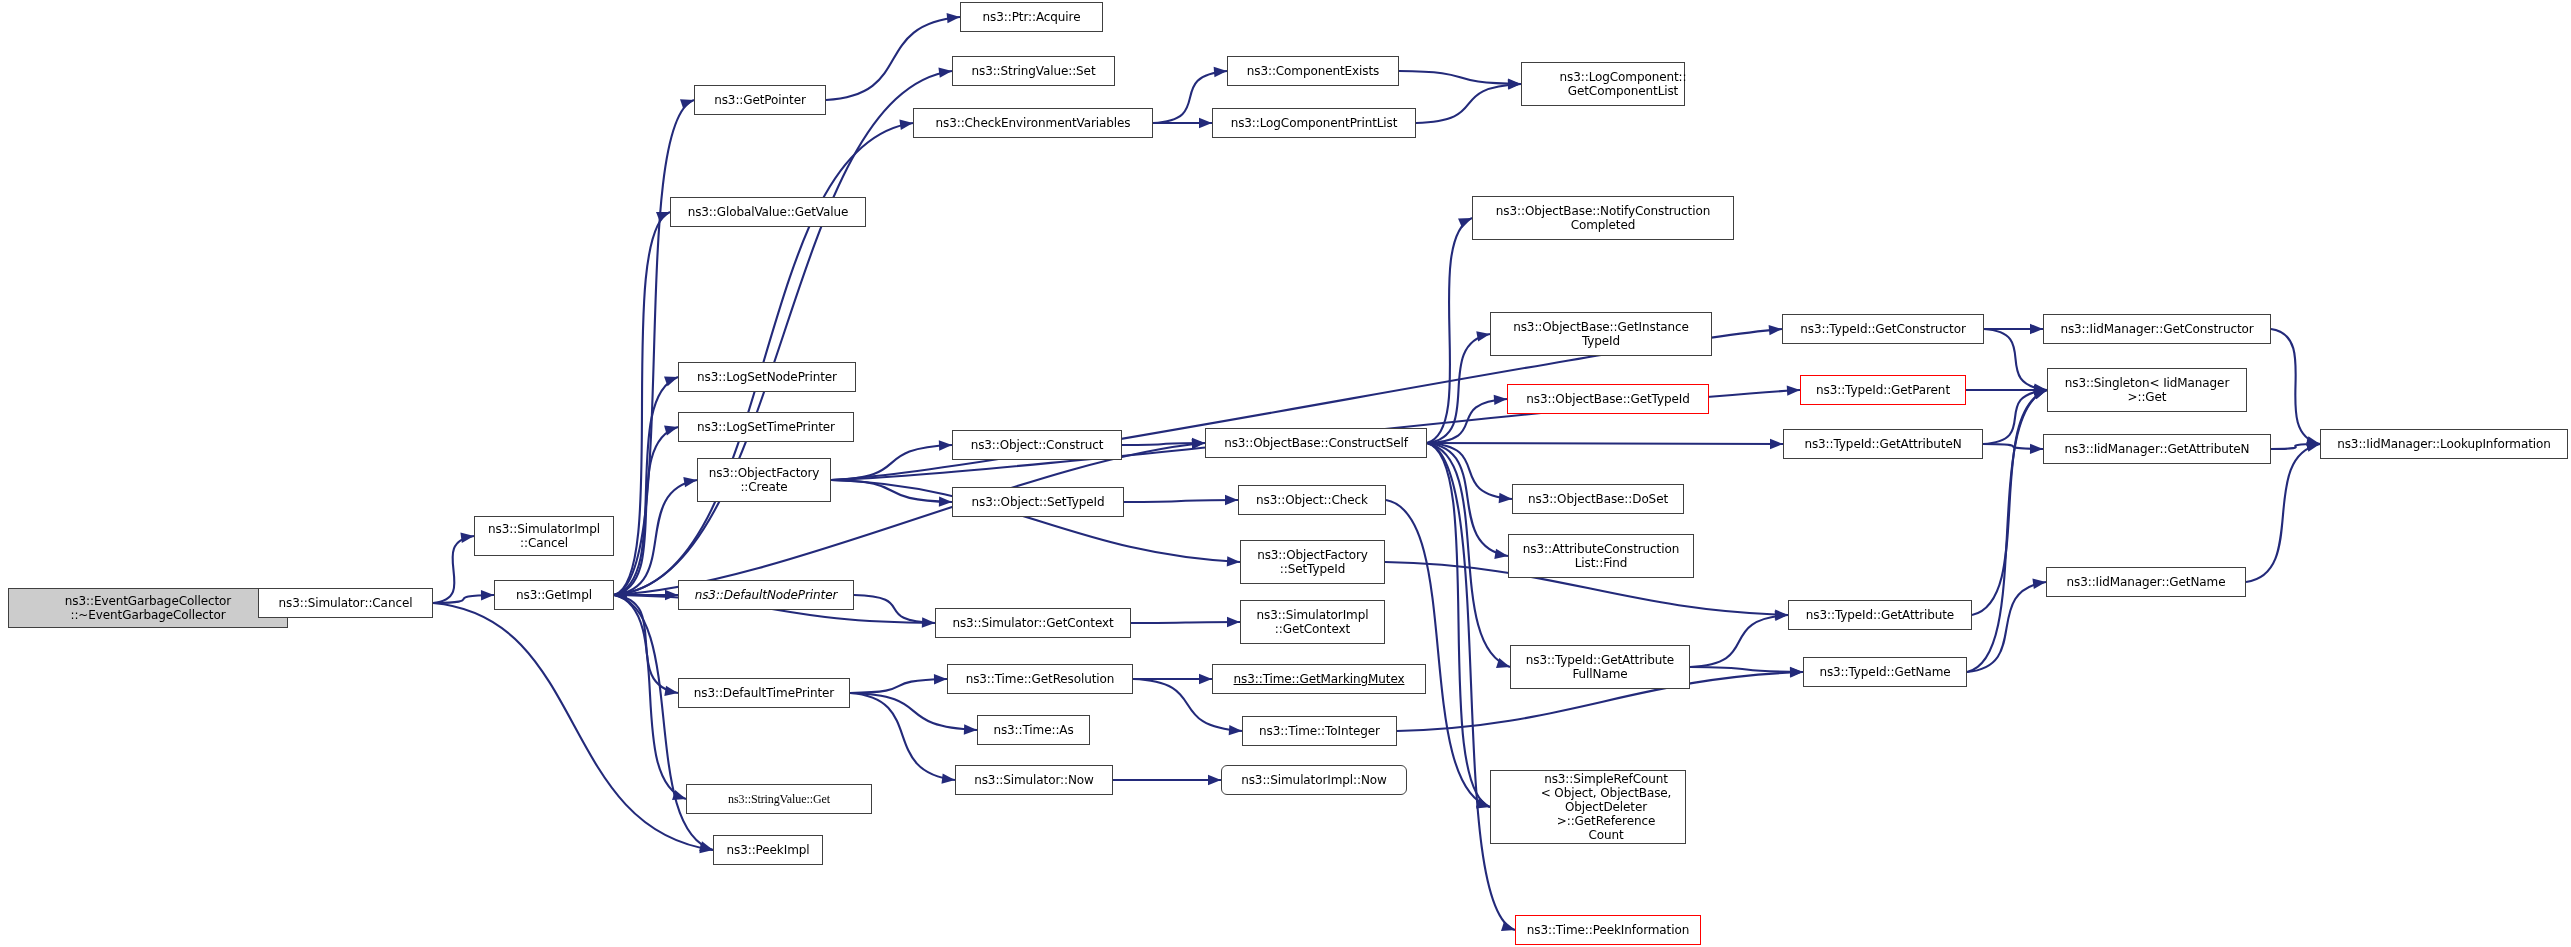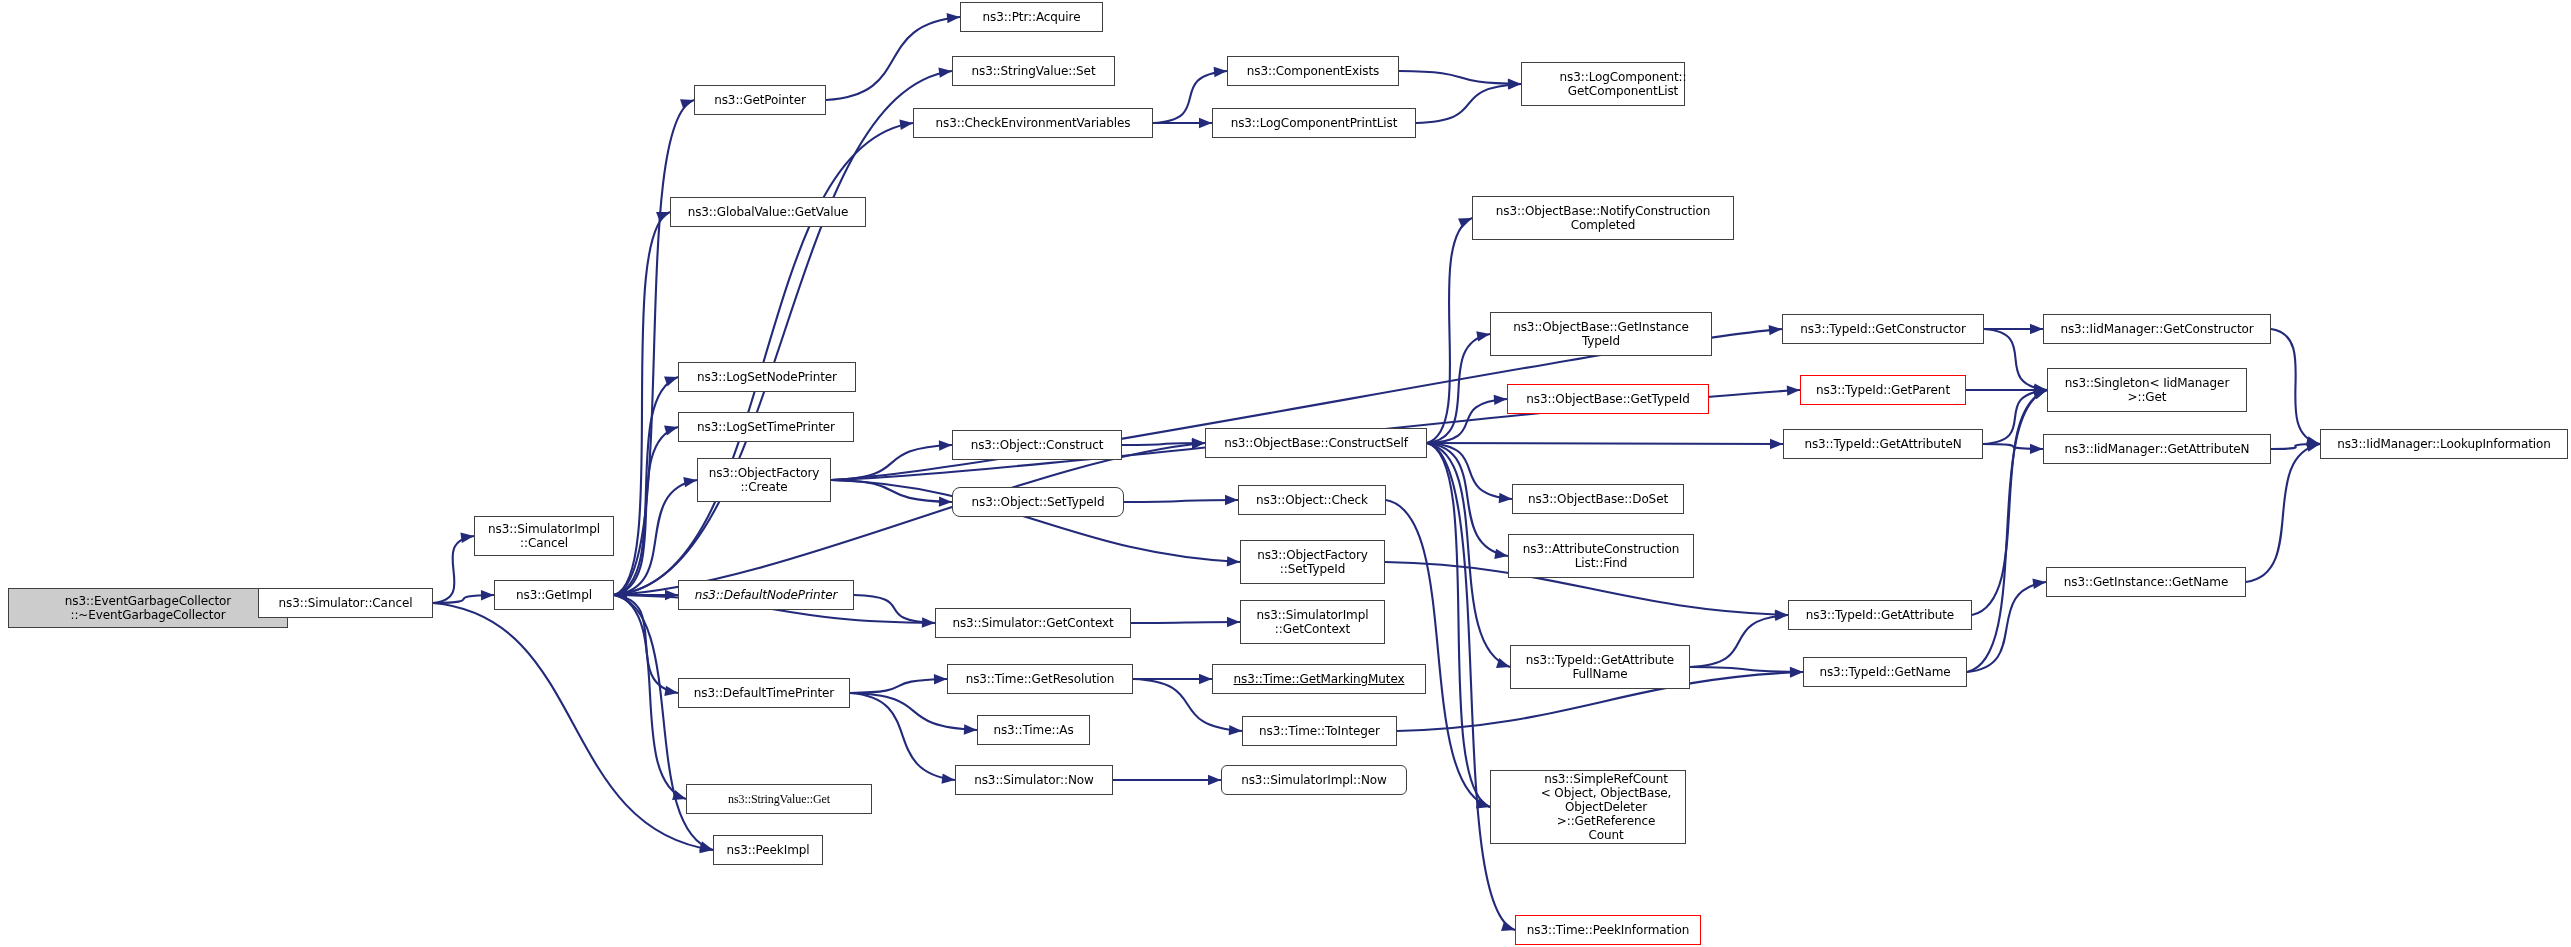--- a/index.html
+++ b/index.html
@@ -178,21 +178,21 @@
       <div class="nodebox" style="left: 697px; top: 458px; width: 134px; height: 44px;">ns3::ObjectFactory
 ::Create</div>
       <div class="nodebox" style="left: 678px; top: 580px; width: 176px; height: 30px; font-style: italic;">ns3::DefaultNodePrinter</div>
       <div class="nodebox" style="left: 678px; top: 678px; width: 172px; height: 30px;">ns3::DefaultTimePrinter</div>
       <div class="nodebox" style="left: 686px; top: 784px; width: 186px; height: 30px; font-family: Liberation Serif, serif;">ns3::StringValue::Get</div>
       <div class="nodebox" style="left: 713px; top: 835px; width: 110px; height: 30px;">ns3::PeekImpl</div>
       <div class="nodebox" style="left: 960px; top: 2px; width: 143px; height: 30px;">ns3::Ptr::Acquire</div>
       <div class="nodebox" style="left: 952px; top: 56px; width: 163px; height: 30px;">ns3::StringValue::Set</div>
       <div class="nodebox" style="left: 913px; top: 108px; width: 240px; height: 30px;">ns3::CheckEnvironmentVariables</div>
       <div class="nodebox" style="left: 952px; top: 430px; width: 170px; height: 30px;">ns3::Object::Construct</div>
-      <div class="nodebox" style="left: 952px; top: 487px; width: 172px; height: 30px; border-radius: 8px;">ns3::Object::SetTypeId</div>
+      <div class="nodebox" style="left: 952px; top: 487px; width: 172px; height: 30px;">ns3::Object::SetTypeId</div>
       <div class="nodebox" style="left: 935px; top: 608px; width: 196px; height: 30px;">ns3::Simulator::GetContext</div>
       <div class="nodebox" style="left: 947px; top: 664px; width: 186px; height: 30px;">ns3::Time::GetResolution</div>
       <div class="nodebox" style="left: 977px; top: 715px; width: 113px; height: 30px;">ns3::Time::As</div>
       <div class="nodebox" style="left: 955px; top: 765px; width: 158px; height: 30px;">ns3::Simulator::Now</div>
       <div class="nodebox" style="left: 1227px; top: 56px; width: 172px; height: 30px;">ns3::ComponentExists</div>
       <div class="nodebox" style="left: 1212px; top: 108px; width: 204px; height: 30px;">ns3::LogComponentPrintList</div>
       <div class="nodebox" style="left: 1521px; top: 62px; width: 164px; height: 44px; padding-left: 44px;">ns3::LogComponent::
 GetComponentList</div>
       <div class="nodebox" style="left: 1205px; top: 428px; width: 222px; height: 30px;">ns3::ObjectBase::ConstructSelf</div>
       <div class="nodebox" style="left: 1238px; top: 485px; width: 148px; height: 30px;">ns3::Object::Check</div>
@@ -220,16 +220,16 @@
       <div class="nodebox highlight" style="left: 1515px; top: 915px; width: 186px; height: 30px;">ns3::Time::PeekInformation</div>
       <div class="nodebox" style="left: 1782px; top: 314px; width: 202px; height: 30px;">ns3::TypeId::GetConstructor</div>
       <div class="nodebox highlight" style="left: 1800px; top: 375px; width: 166px; height: 30px;">ns3::TypeId::GetParent</div>
       <div class="nodebox" style="left: 1783px; top: 429px; width: 200px; height: 30px;">ns3::TypeId::GetAttributeN</div>
       <div class="nodebox" style="left: 1788px; top: 600px; width: 184px; height: 30px;">ns3::TypeId::GetAttribute</div>
       <div class="nodebox" style="left: 1803px; top: 657px; width: 164px; height: 30px;">ns3::TypeId::GetName</div>
       <div class="nodebox" style="left: 2043px; top: 314px; width: 228px; height: 30px;">ns3::IidManager::GetConstructor</div>
       <div class="nodebox" style="left: 2047px; top: 368px; width: 200px; height: 44px;">ns3::Singleton&lt; IidManager
 &gt;::Get</div>
       <div class="nodebox" style="left: 2043px; top: 434px; width: 228px; height: 30px;">ns3::IidManager::GetAttributeN</div>
-      <div class="nodebox" style="left: 2046px; top: 567px; width: 200px; height: 30px;">ns3::GetInstance::GetName</div>
+      <div class="nodebox" style="left: 2046px; top: 567px; width: 200px; height: 30px;">ns3::IidManager::GetName</div>
       <div class="nodebox" style="left: 2320px; top: 429px; width: 248px; height: 30px;">ns3::IidManager::LookupInformation</div>
     </div>
 </div>
 
 </body></html>

